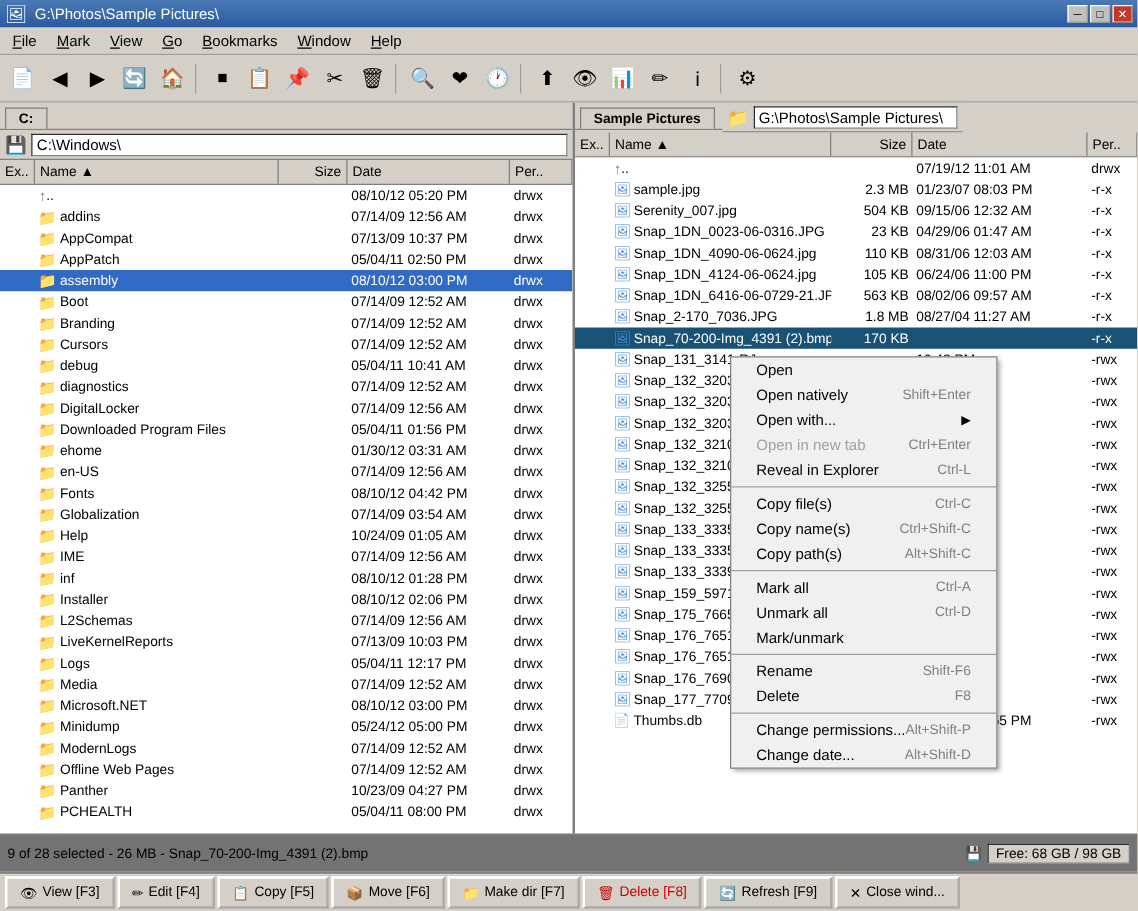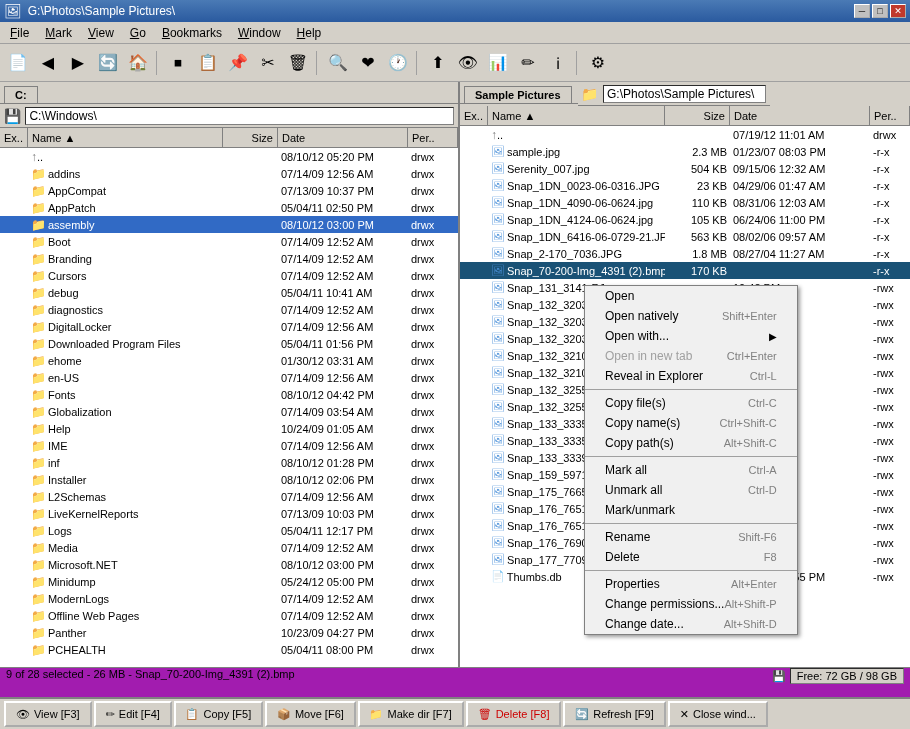--- a/index.html
+++ b/index.html
@@ -55,21 +55,21 @@
     .rp-date { width: 140px; flex-shrink: 0; }
     .rp-per { width: 40px; flex-shrink: 0; }
     
     
     .icon-folder { color: #f0c000; font-size: 12px; margin-right: 2px; }
     .icon-file { color: #808080; font-size: 11px; margin-right: 2px; }
     .icon-img { color: #4a90d9; font-size: 11px; margin-right: 2px; }
     .icon-up { color: #808080; font-size: 12px; }
     
     
-    #statusbar { background: #a21caf; border-top: 1px solid #808080; height: 30px; display: flex; align-items: flex-start; padding: 0 6px; font-size: 11px; justify-content: space-between; }
+    #statusbar { background: #737373; border-top: 1px solid #808080; height: 30px; display: flex; align-items: center; padding: 0 6px; font-size: 11px; justify-content: space-between; }
     .status-right { display: flex; align-items: center; gap: 4px; }
     .free-space { background: #d4d0c8; border: 1px inset #808080; padding: 1px 6px; }
     
     
     #bottombar { background: #d4d0c8; border-top: 2px solid #808080; height: 32px; display: flex; align-items: center; padding: 2px 4px; gap: 2px; }
     .bottom-btn { height: 26px; padding: 0 10px; background: #d4d0c8; border: 2px outset #fff; cursor: pointer; font-size: 11px; display: flex; align-items: center; gap: 4px; white-space: nowrap; }
     
     
     #context-menu { position: absolute; background: #f0f0f0; border: 1px solid #808080; box-shadow: 2px 2px 4px rgba(0,0,0,0.4); z-index: 1000; min-width: 200px; }
     .cm-item { padding: 3px 20px; cursor: pointer; font-size: 12px; display: flex; justify-content: space-between; align-items: center; }
@@ -647,21 +647,21 @@
     </div>
         </div>
     </div>
   </div>
 
   <div id="statusbar">
     <span>9 of 28 selected - 26 MB - Snap_70-200-Img_4391 (2).bmp</span>
     <div class="status-right">
       <span>💾</span>
       <div class="free-space">
-        <span>Free: 72 GB</span> / <span>98 GB</span>
+        <span>Free: 68 GB</span> / <span>98 GB</span>
       </div>
     </div>
   </div>
 
   <div id="bottombar">
     <button class="bottom-btn">👁 <span>View [F3]</span></button>
     <button class="bottom-btn">✏ <span>Edit [F4]</span></button>
     <button class="bottom-btn">📋 <span>Copy [F5]</span></button>
     <button class="bottom-btn">📦 <span>Move [F6]</span></button>
     <button class="bottom-btn">📁 <span>Make dir [F7]</span></button>
@@ -718,24 +718,20 @@
       <div class="cm-item">
         <span>Rename</span>
         <span class="shortcut">Shift-F6</span>
       </div>
       <div class="cm-item">
         <span>Delete</span>
         <span class="shortcut">F8</span>
       </div>
       <div class="cm-separator"></div>
       <div class="cm-item">
-        <span>Properties</span>
-        <span class="shortcut">Alt+Enter</span>
-      </div>
-      <div class="cm-item">
         <span>Change permissions...</span>
         <span class="shortcut">Alt+Shift-P</span>
       </div>
       <div class="cm-item">
         <span>Change date...</span>
         <span class="shortcut">Alt+Shift-D</span>
       </div>
     </div>
 </div>
 

